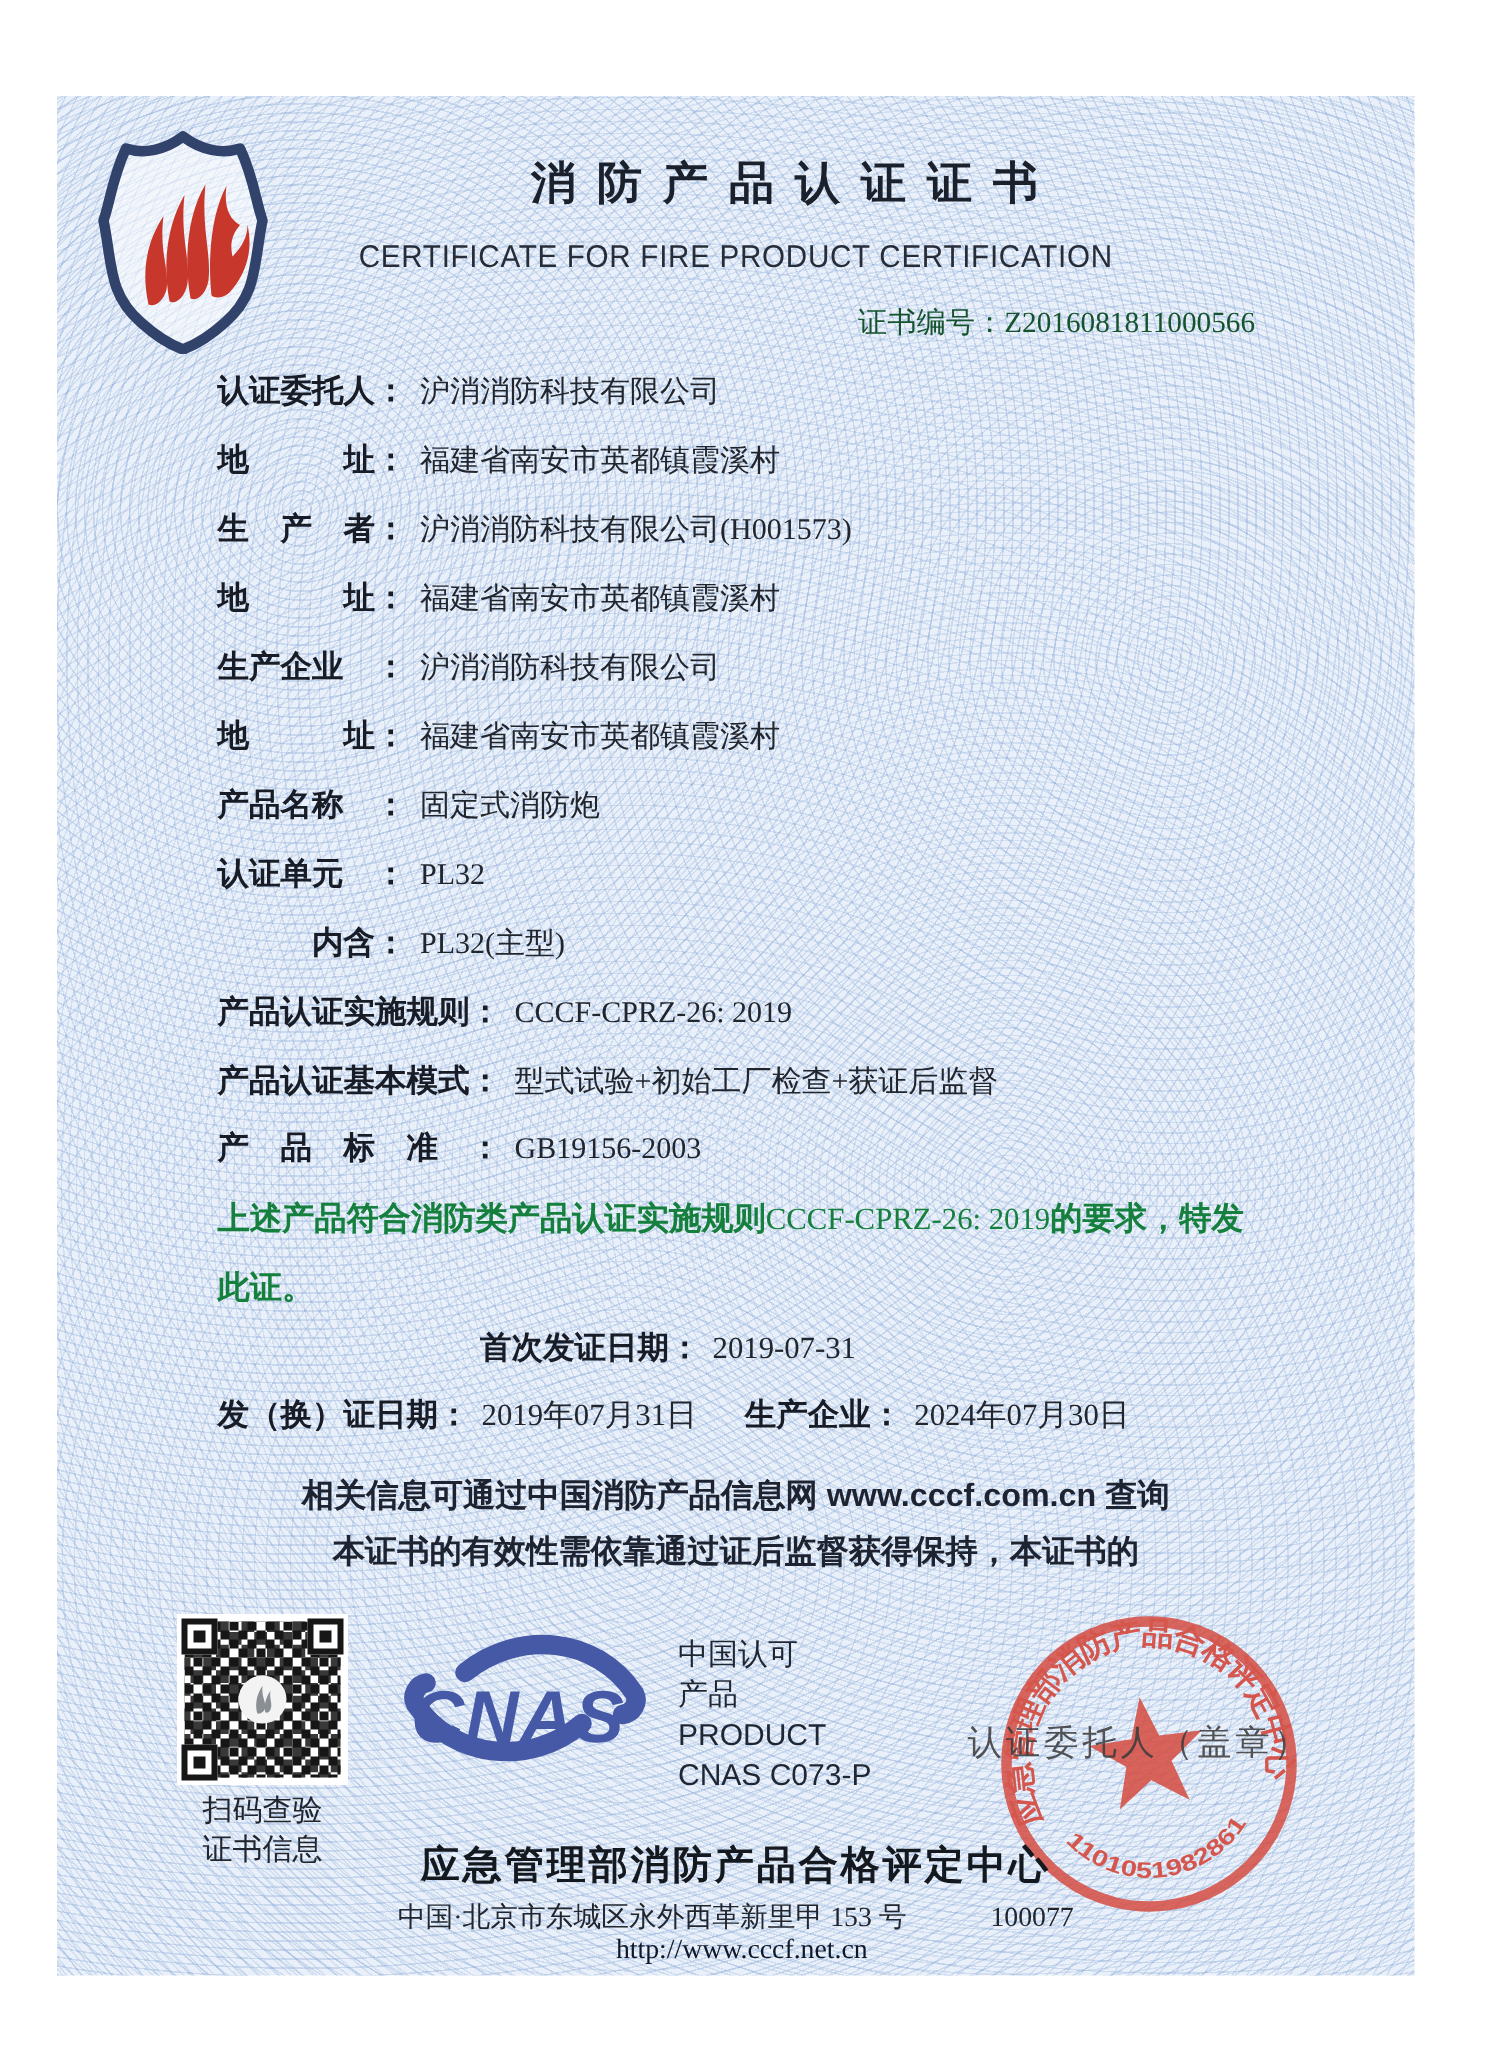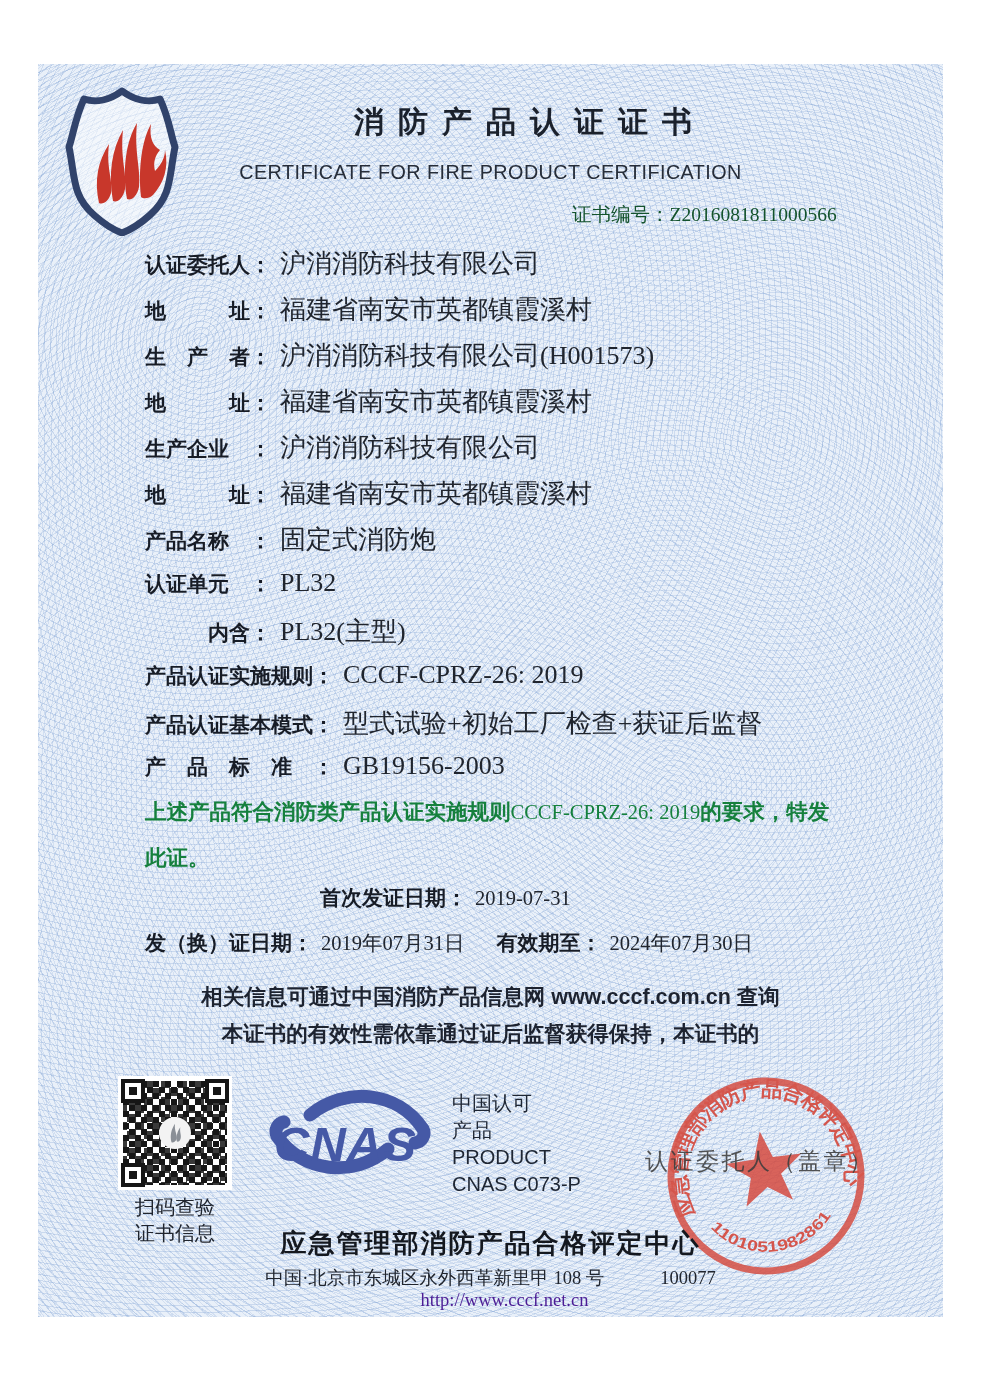--- a/index.html
+++ b/index.html
@@ -37,21 +37,21 @@
     left:572px; top:201px; font-family:"Liberation Serif", serif;
     font-size:19.5px; color:#14532d;
   }
 
   .row { left:145px; white-space:nowrap; }
   .row .label {
     display:inline-block; font-weight:bold; font-size:21px; color:#171c26;
     vertical-align:baseline;
   }
   .row .value {
-    font-family:"Liberation Serif", serif; font-size:26px; margin-left:9px;
+    font-family:"Liberation Serif", serif; font-size:20px; margin-left:9px;
     color:#20252e;
   }
   .row.indent { left:208px; }
 
   .statement { left:145px; width:720px; font-size:21.5px; font-weight:bold; color:#15803d; white-space:nowrap; }
   .statement .code { font-family:"Liberation Serif", serif; font-weight:normal; font-size:20.5px; }
 
   .date-row { white-space:nowrap; }
   .date-row .label { font-weight:bold; font-size:21px; color:#171c26; }
   .date-row .value { font-family:"Liberation Serif", serif; font-size:20.5px; margin-left:8px; color:#20252e; }
@@ -83,22 +83,22 @@
   .stamp-overlay {
     left:645px; top:1146px; font-family:"Liberation Serif", serif; font-size:23px;
     letter-spacing:2.5px; color:rgba(60,60,60,.88); white-space:nowrap;
   }
 
   .footer-org { left:38px; top:1226px; width:905px; text-align:center;
     font-size:26px; font-weight:bold; color:#14181f; letter-spacing:2px; }
   .footer-addr { left:38px; top:1265px; width:905px; text-align:center;
     font-family:"Liberation Serif", serif; font-size:18.5px; color:#20252e; }
   .footer-addr .post { margin-left:56px; }
-  .footer-url { left:52px; top:1290px; width:905px; text-align:center;
-    font-family:"Liberation Serif", serif; font-size:18.5px; color:#4c1d95; }
+  .footer-url { left:42px; top:1290px; width:905px; text-align:center;
+    font-family:"Liberation Serif", serif; font-size:18.5px; color:#0f172a; }
 </style>
 </head>
 <body>
 
 <div class="page">
   <div class="panel abs"></div>
 
   <svg class="logo-shield abs" viewBox="0 0 116 152">
     <path d="M58 7 C70 16 84 19 96 15 C105 34 107 52 111 63 C105 92 108 112 86 131 C76 140 66 146 58 149 C50 146 40 140 30 131 C8 112 11 92 5 63 C9 52 11 34 20 15 C32 19 46 16 58 7 Z" fill="rgba(252,253,255,0.55)" stroke="#31436b" stroke-width="7" stroke-linejoin="round"></path>
     <path d="M35 119 C30 96 34 77 45 60 C42 84 49 95 47 109 C45 117 39 121 35 119 Z" fill="#c8372b"></path>
@@ -154,21 +154,21 @@
     <span>上述产品符合消防类产品认证实施规则</span><span class="code">CCCF-CPRZ-26: 2019</span><span>的要求，特发</span>
   </div>
   <div class="statement abs" style="top:843px">
     <span>此证。</span>
   </div>
 
   <div class="date-row abs" style="left:320px; top:884px">
     <span class="label">首次发证日期：</span><span class="value">2019-07-31</span>
   </div>
   <div class="date-row abs" style="left:145px; top:929px">
-    <span class="label">发（换）证日期：</span><span class="value">2019年07月31日</span><span class="gap"></span><span class="label">有效期至：</span><span class="value">2024年07月30日</span>
+    <span class="label">发（换）证日期：</span><span class="value">2019年07月31日</span><span class="gap"></span><span class="label">生产企业：</span><span class="value">2024年07月30日</span>
   </div>
 
   <div class="notice abs" style="top:979px">
     <div>相关信息可通过中国消防产品信息网 www.cccf.com.cn 查询</div>
     <div>本证书的有效性需依靠通过证后监督获得保持，本证书的</div>
   </div>
 
   <div class="qr abs">
     <div class="qr-pattern"></div>
     <div class="finder tl"></div>
@@ -207,16 +207,16 @@
     <polygon opacity="0.92" fill="#d5473b" points="106,61 115.4,88.1 144,88.6 121.2,105.9 129.5,133.4 106,117 82.5,133.4 90.8,105.9 68,88.6 96.6,88.1"></polygon>
     <path id="sealNum" d="M 43.8 149.6 A 76 76 0 0 0 168.2 149.6" fill="none"></path>
     <text font-family="Liberation Sans, sans-serif" font-size="15" font-weight="bold" fill="#d5473b">
       <textPath href="#sealNum" startOffset="0" textLength="140" lengthAdjust="spacingAndGlyphs">1101051982861</textPath>
     </text>
   </svg>
   <div class="stamp-overlay abs">认证委托人（盖章）</div>
 
   <div class="footer-org abs">应急管理部消防产品合格评定中心</div>
   <div class="footer-addr abs">
-    <span>中国·北京市东城区永外西革新里甲 108 号</span><span class="post">100077</span>
+    <span>中国·北京市东城区永外西革新里甲 153 号</span><span class="post">100077</span>
   </div>
   <div class="footer-url abs">http://www.cccf.net.cn</div>
 </div>
 
 </body></html>

